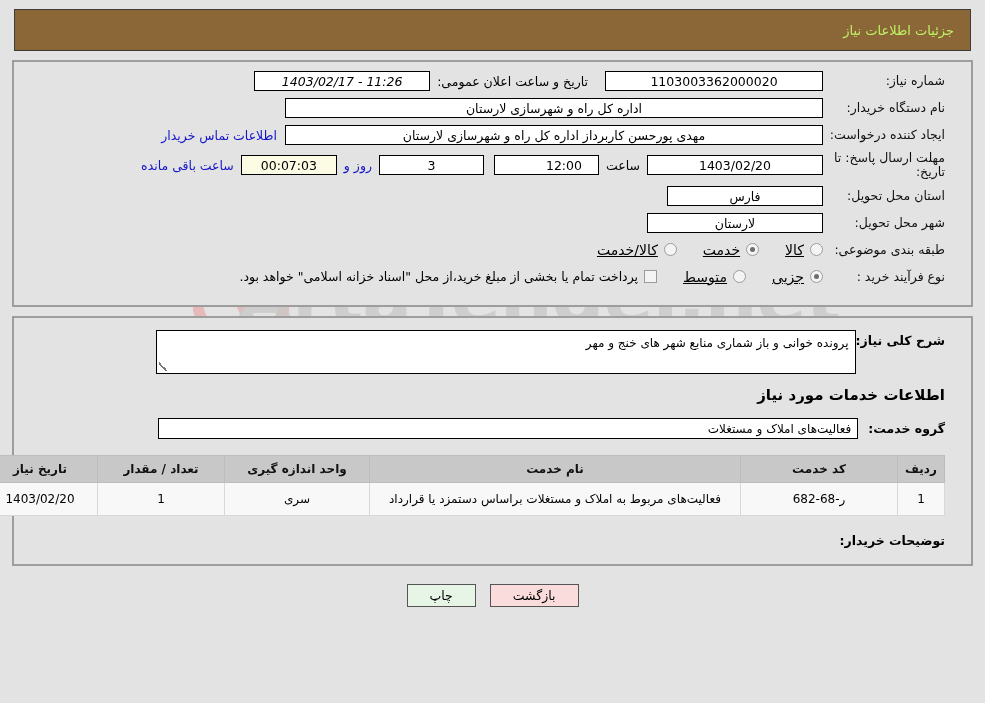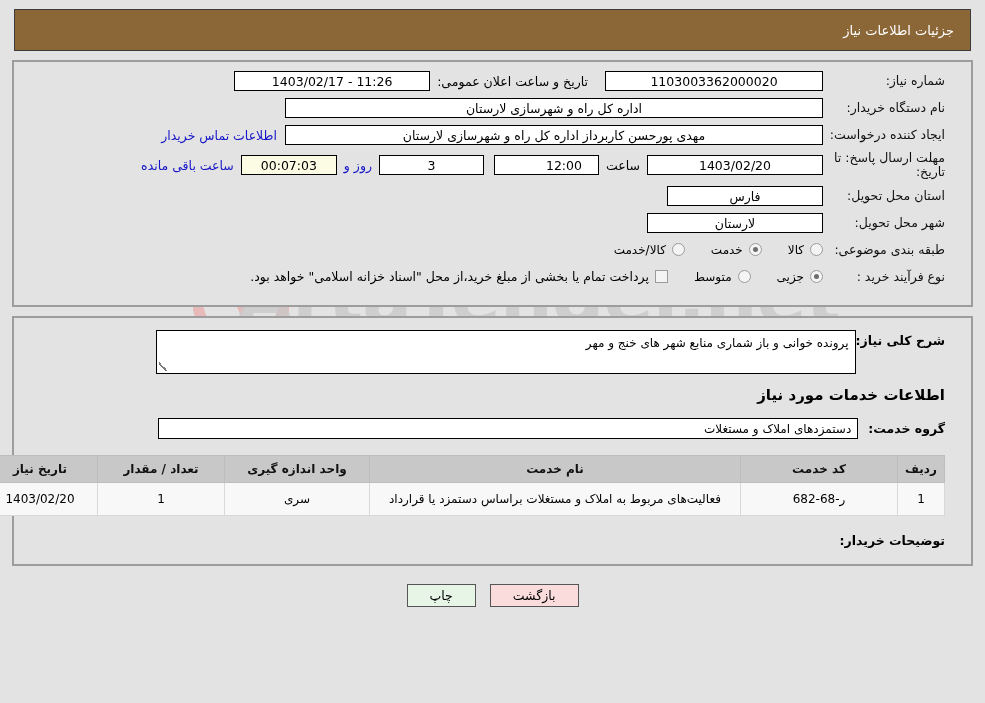--- a/index.html
+++ b/index.html
@@ -51,21 +51,21 @@
   .page {
     position: relative;
     z-index: 2;
     padding: 0;
   }
   .titlebar {
     margin: 9px 14px 0 14px;
     height: 42px;
     background: #8b6637;
     border: 1px solid #3c3c3c;
-    color: #ffffff;
+    color: #bef264;
     display: flex;
     align-items: center;
     justify-content: flex-start;
     padding: 0 16px;
     font-size: 13px;
     box-sizing: border-box;
   }
 
   
   .panel {
@@ -117,21 +117,21 @@
 
   .w-need   { width: 218px; }
   .w-org    { width: 538px; }
   .w-person { width: 538px; }
   .w-date   { width: 176px; }
   .w-prov   { width: 156px; }
   .w-city   { width: 176px; }
   .w-time   { width: 105px; padding-left: 40px; }
   .w-days   { width: 105px; }
   .w-timer  { width: 96px; }
-  .w-pub    { width: 196px; }
+  .w-pub    { width: 176px; font-style: italic; }
 
   .gap { width: 10px; flex: 0 0 10px; }
   .inline-lbl {
     font-size: 12.5px;
     padding: 0 7px;
     white-space: nowrap;
   }
   .inline-lbl.blue { color: #1414c8; }
   .link-blue {
     color: #1414c8;
@@ -166,21 +166,21 @@
     box-sizing: border-box;
   }
   .radio.on::after {
     content: "";
     position: absolute;
     left: 3px; top: 3px;
     width: 5px; height: 5px;
     border-radius: 50%;
     background: #6e6e6e;
   }
-  .radio-lbl { font-size: 12px; }
+  .radio-lbl { font-size: 14px; text-decoration: underline; }
 
   .chk {
     width: 13px;
     height: 13px;
     border: 1px solid #9b9b9b;
     background: #f4f4f4;
     display: inline-block;
     margin-left: 6px;
     flex: 0 0 13px;
     box-sizing: border-box;
@@ -409,21 +409,21 @@
 
     <div class="barea-row">
       <div class="barea-lbl">شرح کلی نیاز:</div>
       <div class="ta ta-need">پرونده خوانی و باز شماری منابع شهر های خنج و مهر</div>
     </div>
 
     <div class="section-title">اطلاعات خدمات مورد نیاز</div>
 
     <div class="svc-row">
       <div class="svc-lbl">گروه خدمت:</div>
-      <div class="svc-box">دستمزد‌های  املاک و مستغلات</div>
+      <div class="svc-box">فعالیت‌های  املاک و مستغلات</div>
     </div>
 
     <table class="grid">
       <thead>
         <tr>
           <th class="col-row">ردیف</th>
           <th class="col-code">کد خدمت</th>
           <th class="col-name">نام خدمت</th>
           <th class="col-unit">واحد اندازه گیری</th>
           <th class="col-qty">تعداد / مقدار</th>

